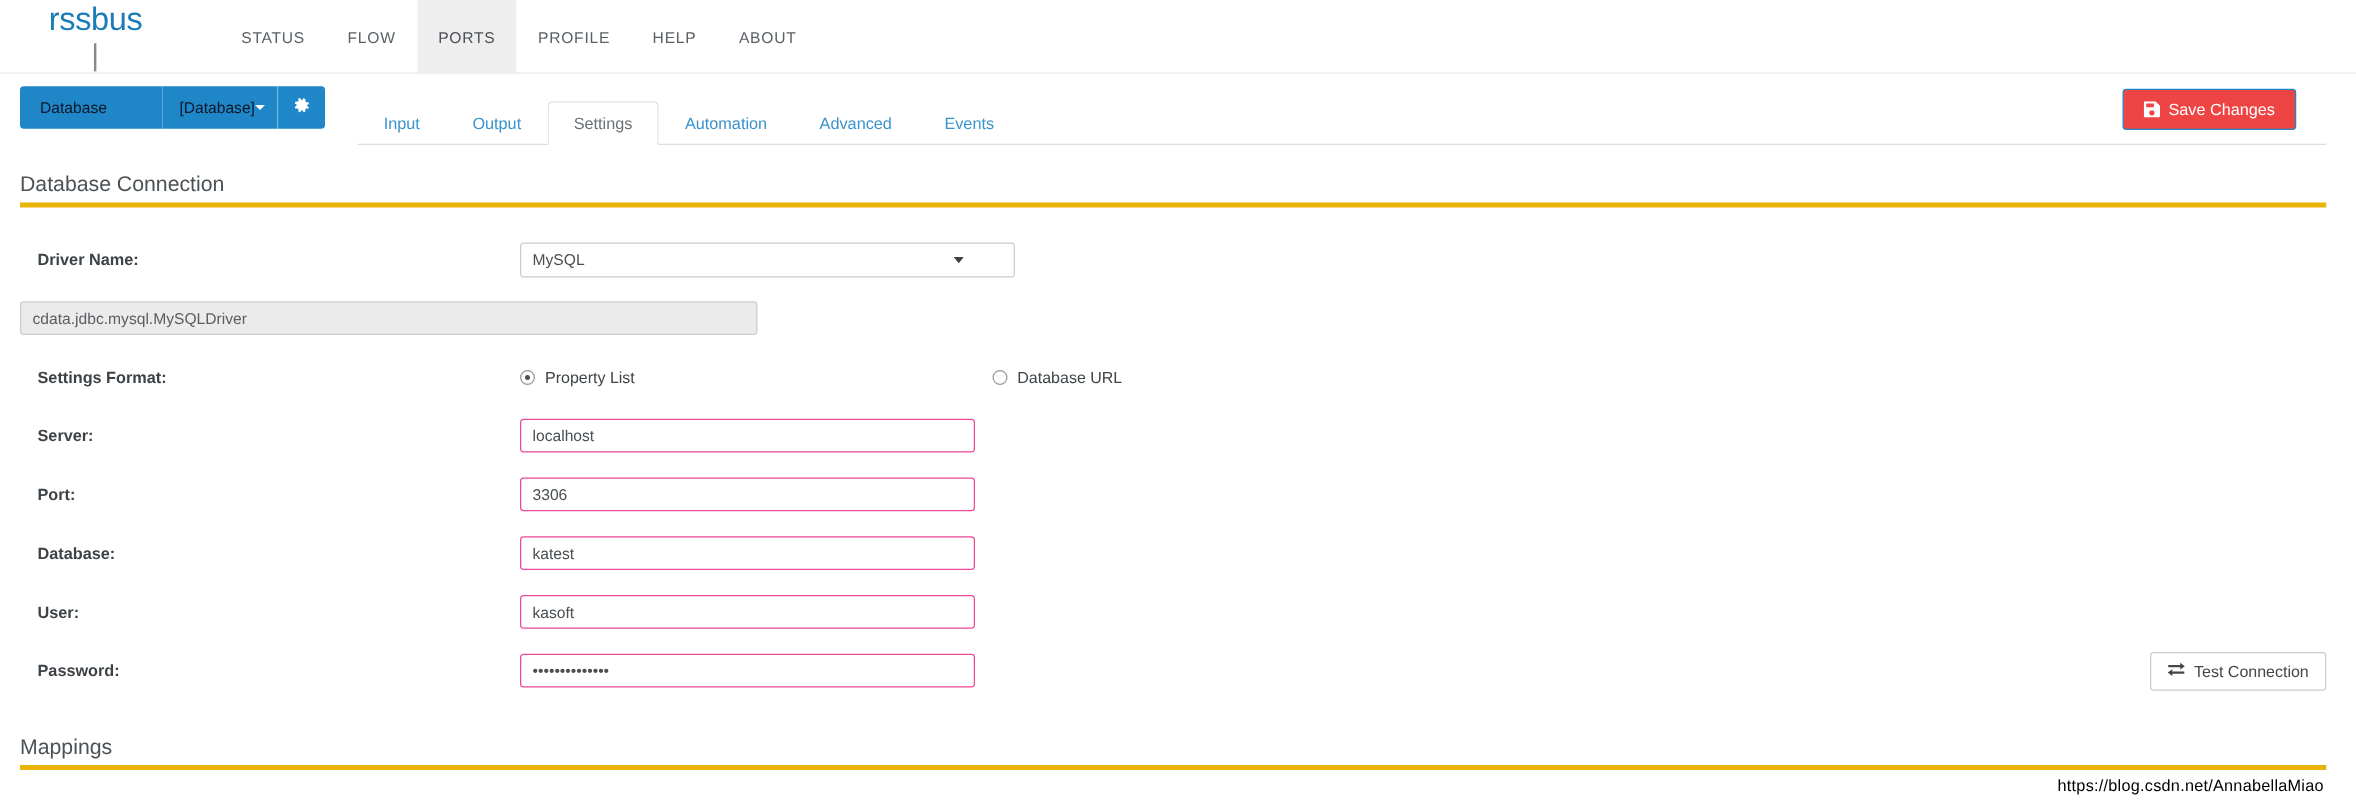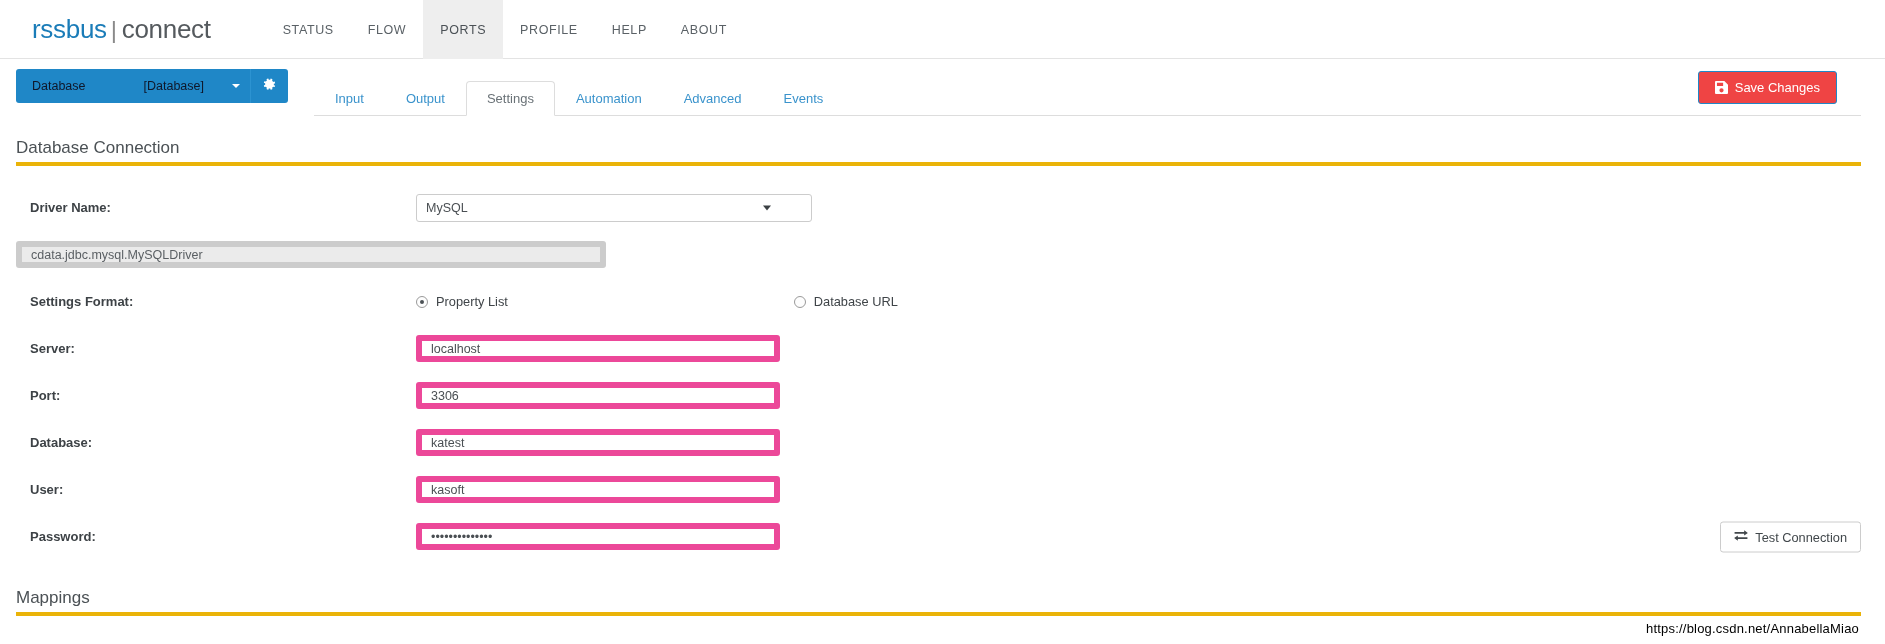--- a/index.html
+++ b/index.html
@@ -26,20 +26,21 @@
     align-items: stretch;
   }
   .brand {
     display: flex;
     align-items: center;
     padding: 0 0 0 32px;
     height: 59px;
     font-size: 26px;
     letter-spacing: -0.3px;
     user-select: none;
+    flex-direction: column;
   }
   .brand .b1 { color: #1a7cb8; font-weight: 400; }
   .brand .bar { color: #8a8a8a; font-weight: 200; margin: 0 5px 0 4px; font-size: 24px; }
   .brand .b2 { color: #555a5e; font-weight: 400; }
 
   .mainnav {
     display: flex;
     align-items: stretch;
     margin-left: 55px;
   }
@@ -112,21 +113,21 @@
     color: #0f172a;
     font-size: 12.5px;
     display: flex;
     align-items: center;
     padding: 0 14px;
     border: none;
     cursor: pointer;
     white-space: nowrap;
   }
   .btngroup .seg.name   { border-radius: 3px 0 0 3px; padding-left: 16px; padding-right: 44px; }
-  .btngroup .seg.type   { padding-right: 10px; gap: 28px; }
+  .btngroup .seg.type   { padding-right: 10px; gap: 0; }
   .btngroup .seg.type .caret { border-top-color: #fff; }
   .btngroup .seg.gear   { border-radius: 0 3px 3px 0; border-left: 1px solid #2c93d1; padding: 0 12px; }
   .gear-ico { font-size: 13px; line-height: 1; }
 
   
   .tabs {
     display: flex;
     align-items: flex-end;
     margin-left: 26px;
     flex: 1;
@@ -203,21 +204,21 @@
     padding-left: 14px;
     font-size: 13px;
     color: #3d4246;
     font-weight: bold;
   }
   .fctrl { flex: 1; display: flex; align-items: center; position: relative; }
 
   .inp {
     width: 364px;
     height: 27px;
-    border: 6px solid #ec4899;
+    border: 1px solid #ec4899;
     border-radius: 3px;
     background: #fff;
     font-size: 12.5px;
     color: #4a4f53;
     padding: 0 9px;
     font-family: "Liberation Sans", sans-serif;
     outline: none;
   }
   .inp.wide { width: 590px; }
   .inp.disabled {

